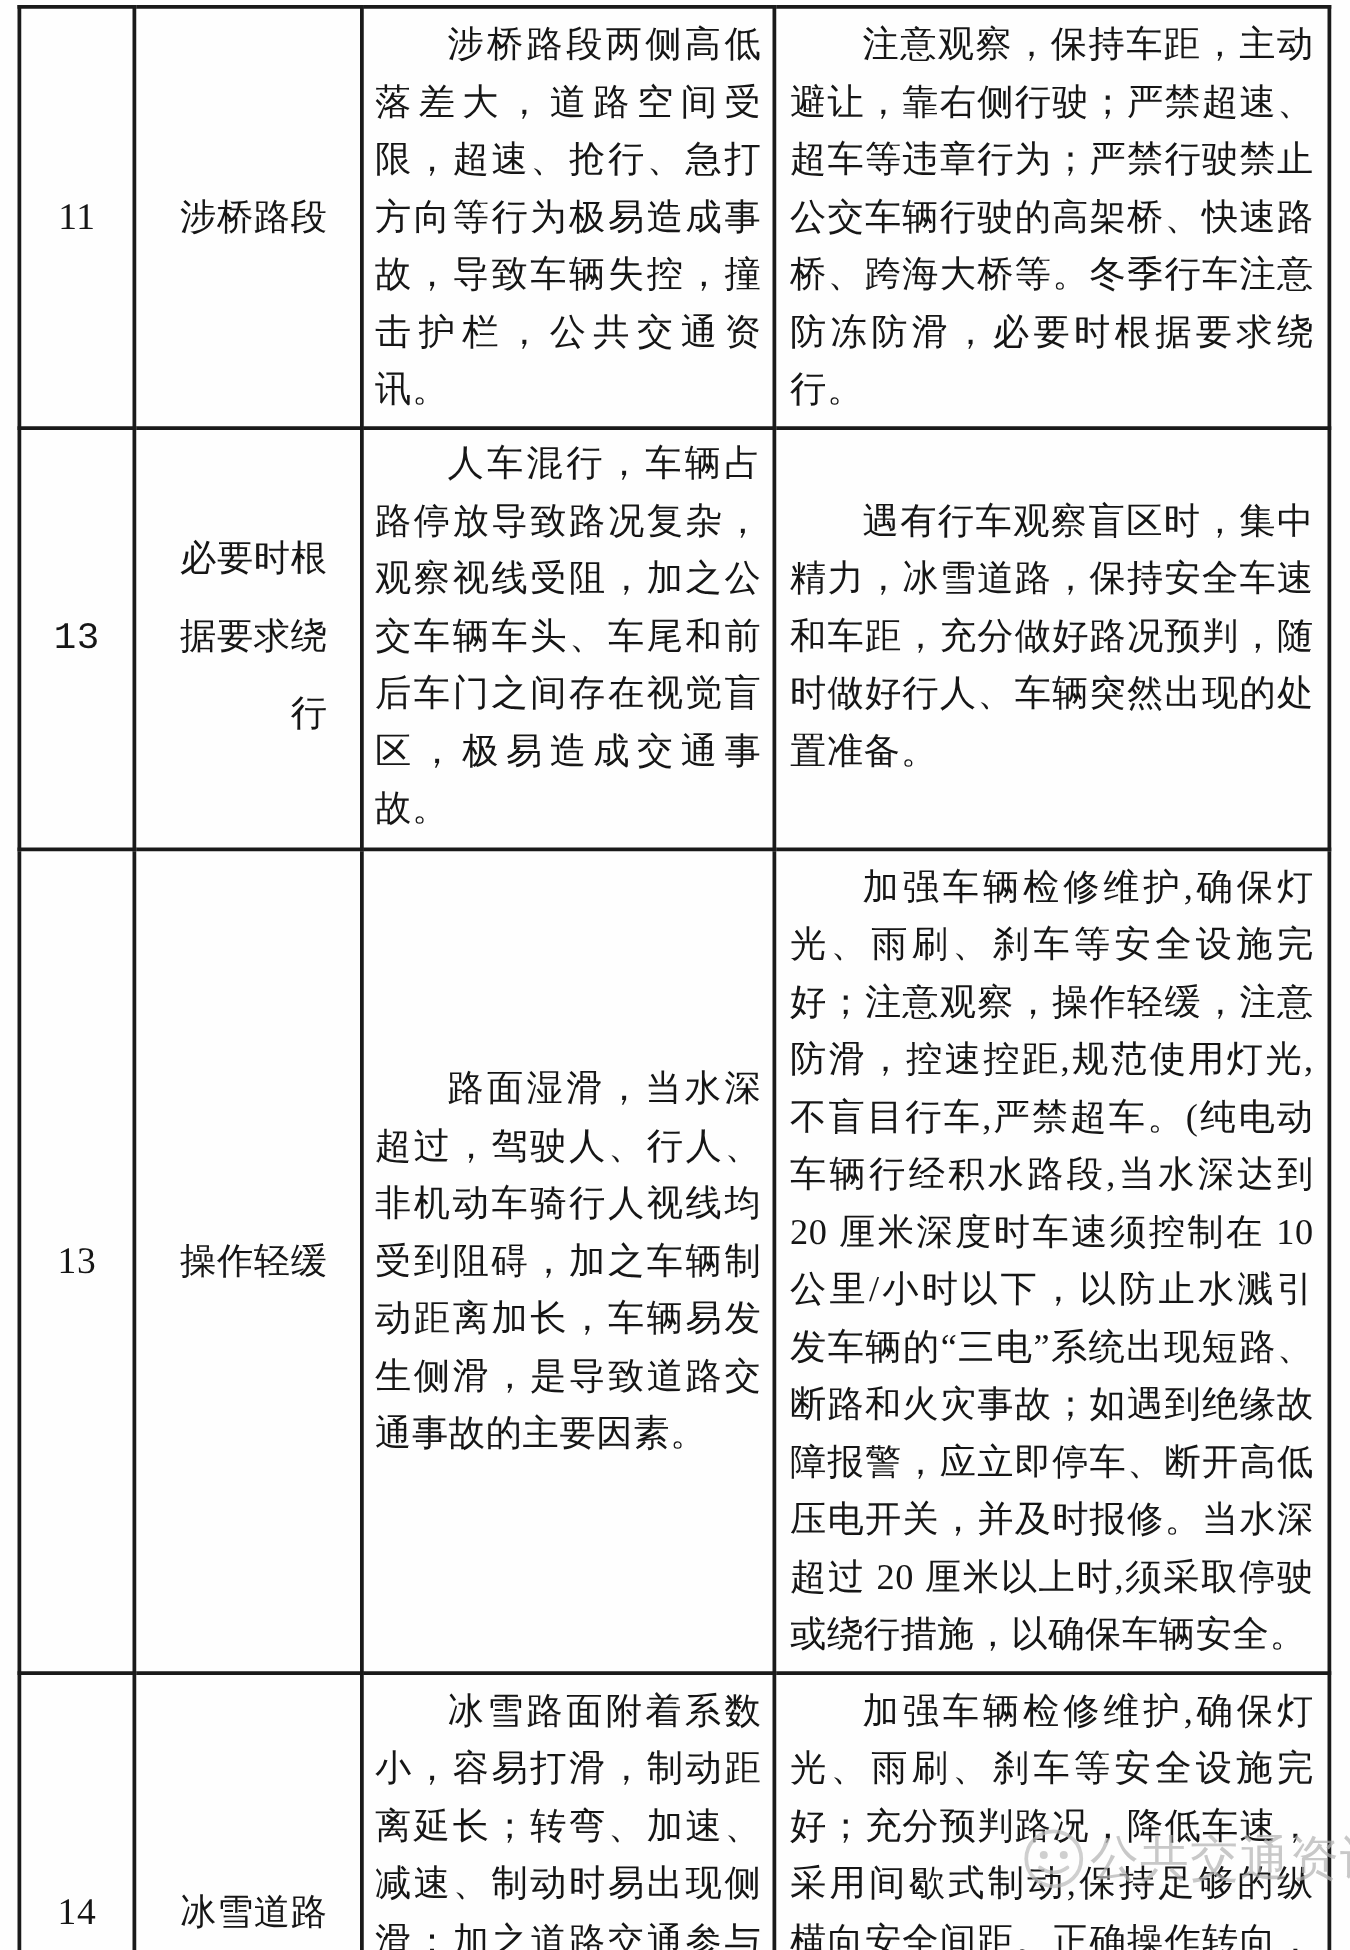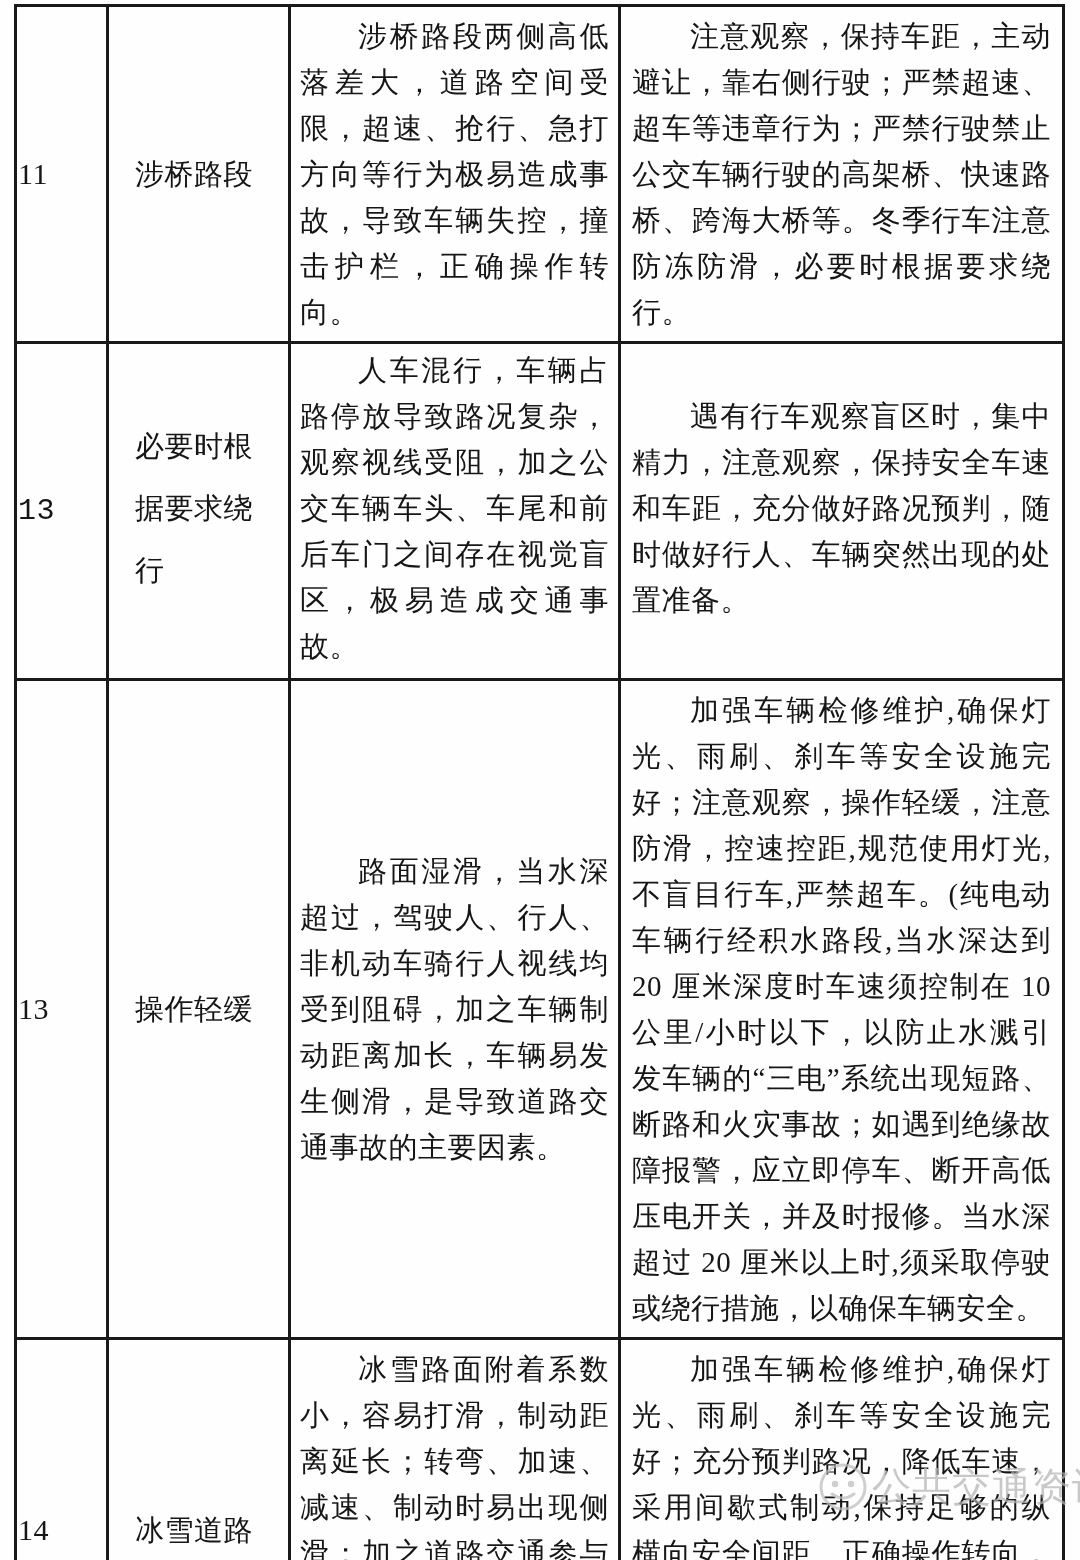--- a/index.html
+++ b/index.html
@@ -34,26 +34,26 @@
   table.grid {
     border-bottom-width: 5px;
   }
   td {
     vertical-align: middle;
     font-size: 29px;
     line-height: 46px;
     letter-spacing: 0.5px;
   }
   td.c-num {
-    text-align: left;
+    text-align: center;
     font-size: 30px;
     font-family: "Liberation Serif", "DejaVu Serif", serif;
   }
   td.c-name {
-    text-align: left;
+    text-align: right;
     padding: 0 26px;
     line-height: 62px;
   }
   td.c-desc {
     text-align: justify;
     padding: 6px 9px;
     text-indent: 2em;
   }
   td.c-meas {
     text-align: justify;
@@ -99,28 +99,28 @@
     <colgroup>
       <col style="width:92px">
       <col style="width:182px">
       <col style="width:330px">
       <col style="width:444px">
     </colgroup>
     <tbody>
       <tr class="r0">
         <td class="c-num">11</td>
         <td class="c-name">涉桥路段</td>
-        <td class="c-desc">涉桥路段两侧高低落差大，道路空间受限，超速、抢行、急打方向等行为极易造成事故，导致车辆失控，撞击护栏，正确操作转向。</td>
+        <td class="c-desc">涉桥路段两侧高低落差大，道路空间受限，超速、抢行、急打方向等行为极易造成事故，导致车辆失控，撞击护栏，公共交通资讯。</td>
         <td class="c-meas">注意观察，保持车距，主动避让，靠右侧行驶；严禁超速、超车等违章行为；严禁行驶禁止公交车辆行驶的高架桥、快速路桥、跨海大桥等。冬季行车注意防冻防滑，必要时根据要求绕行。</td>
       </tr>
       <tr class="r1">
         <td class="c-num">13</td>
         <td class="c-name">必要时根据要求绕行</td>
         <td class="c-desc">人车混行，车辆占路停放导致路况复杂，观察视线受阻，加之公交车辆车头、车尾和前后车门之间存在视觉盲区，极易造成交通事故。</td>
-        <td class="c-meas">遇有行车观察盲区时，集中精力，注意观察，保持安全车速和车距，充分做好路况预判，随时做好行人、车辆突然出现的处置准备。</td>
+        <td class="c-meas">遇有行车观察盲区时，集中精力，冰雪道路，保持安全车速和车距，充分做好路况预判，随时做好行人、车辆突然出现的处置准备。</td>
       </tr>
       <tr class="r2">
         <td class="c-num">13</td>
         <td class="c-name">操作轻缓</td>
         <td class="c-desc">路面湿滑，当水深超过，驾驶人、行人、非机动车骑行人视线均受到阻碍，加之车辆制动距离加长，车辆易发生侧滑，是导致道路交通事故的主要因素。</td>
         <td class="c-meas">加强车辆检修维护,确保灯光、雨刷、刹车等安全设施完好；注意观察，操作轻缓，注意防滑，控速控距,规范使用灯光,不盲目行车,严禁超车。(纯电动车辆行经积水路段,当水深达到 20 厘米深度时车速须控制在 10 公里/小时以下，以防止水溅引发车辆的“三电”系统出现短路、断路和火灾事故；如遇到绝缘故障报警，应立即停车、断开高低压电开关，并及时报修。当水深超过 20 厘米以上时,须采取停驶或绕行措施，以确保车辆安全。</td>
       </tr>
       <tr class="r3">
         <td class="c-num">14</td>
         <td class="c-name">冰雪道路</td>

